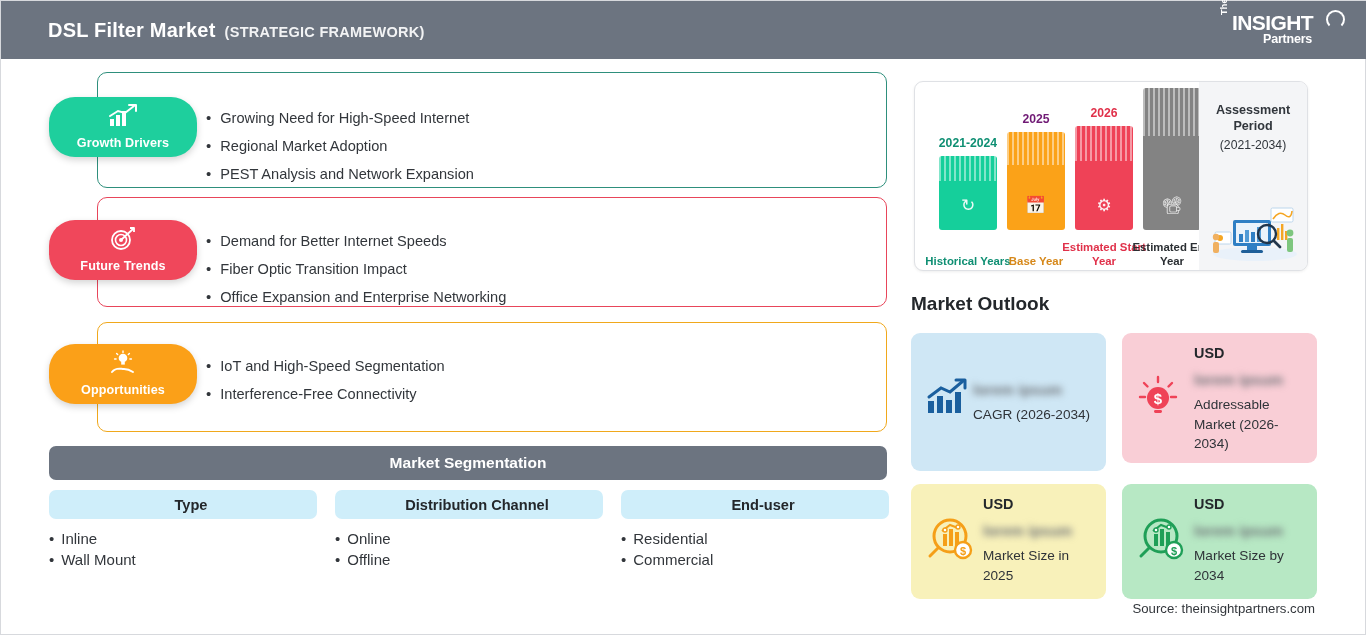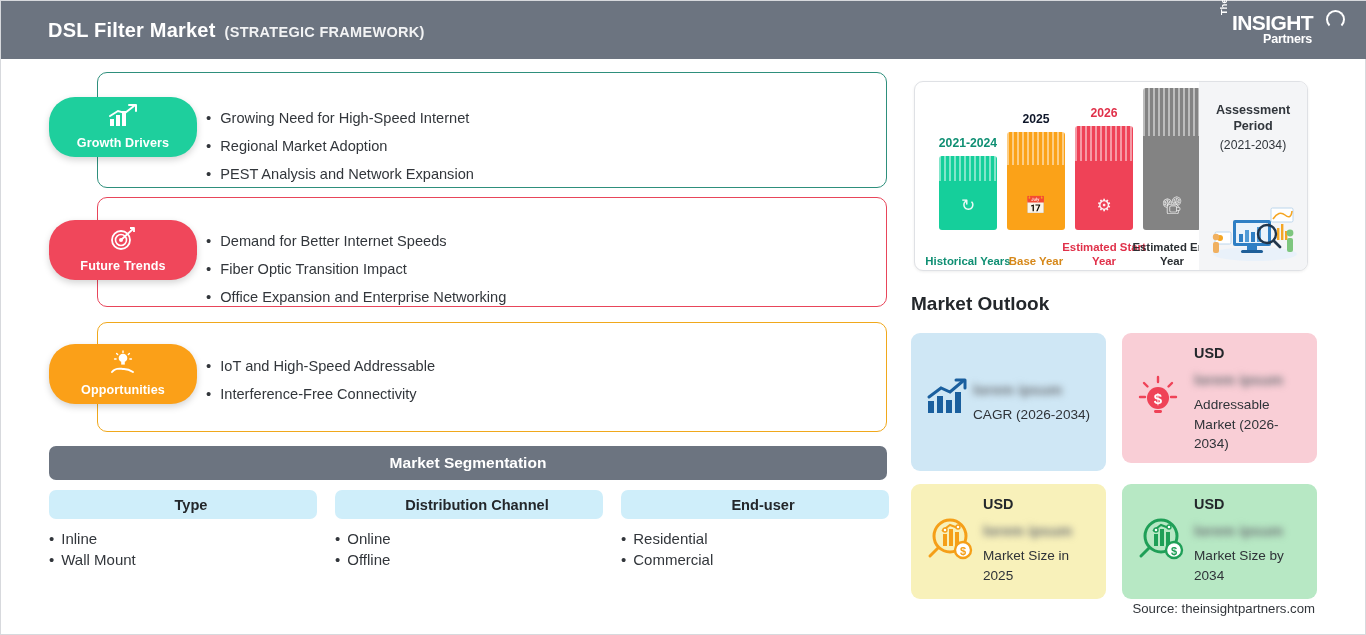--- a/index.html
+++ b/index.html
@@ -153,21 +153,21 @@
         <circle cx="13" cy="14" r="2" fill="#fff"></circle>
         <path d="M13 14 L25 3" stroke="#fff" stroke-width="1.8" stroke-linecap="round"></path>
         <path d="M22 2 L26 2 L26 6" stroke="#fff" stroke-width="1.8" fill="none" stroke-linejoin="round"></path>
       </svg>
     </div>
     <div class="bname">Future Trends</div>
   </div>
 
   <div class="block b3">
     <ul>
-      <li>IoT and High-Speed Addressable</li>
+      <li>IoT and High-Speed Segmentation</li>
       <li>Interference-Free Connectivity</li>
     </ul>
   </div>
   <div class="badge o">
     <div class="bicon">
       <svg width="34" height="26" viewBox="0 0 34 26" fill="none">
         <circle cx="17" cy="8" r="4.3" fill="#fff"></circle>
         <rect x="15.2" y="12" width="3.6" height="2.6" fill="#fff"></rect>
         <g stroke="#fff" stroke-width="1.4" stroke-linecap="round">
           <path d="M17 1 V2.6"></path>
@@ -210,21 +210,21 @@
     <div class="tl-bars">
 
       <div class="bar" style="left:24px;height:74px;background:#15cf9b">
         <div class="yr" style="color:#0f8f73">2021-2024</div>
         <div class="top"></div>
         <div class="gly">↻</div>
         <div class="lbl" style="color:#0f8f73">Historical Years</div>
       </div>
 
       <div class="bar" style="left:92px;height:98px;background:#fba218">
-        <div class="yr" style="color:#0f172a">2025</div>
+        <div class="yr" style="color:#701a75">2025</div>
         <div class="top"></div>
         <div class="gly">📅</div>
         <div class="lbl" style="color:#d6881a">Base Year</div>
       </div>
 
       <div class="bar" style="left:160px;height:104px;background:#ef4257">
         <div class="yr" style="color:#e0314a">2026</div>
         <div class="top"></div>
         <div class="gly">⚙</div>
         <div class="lbl" style="color:#e0314a">Estimated Start Year</div>

